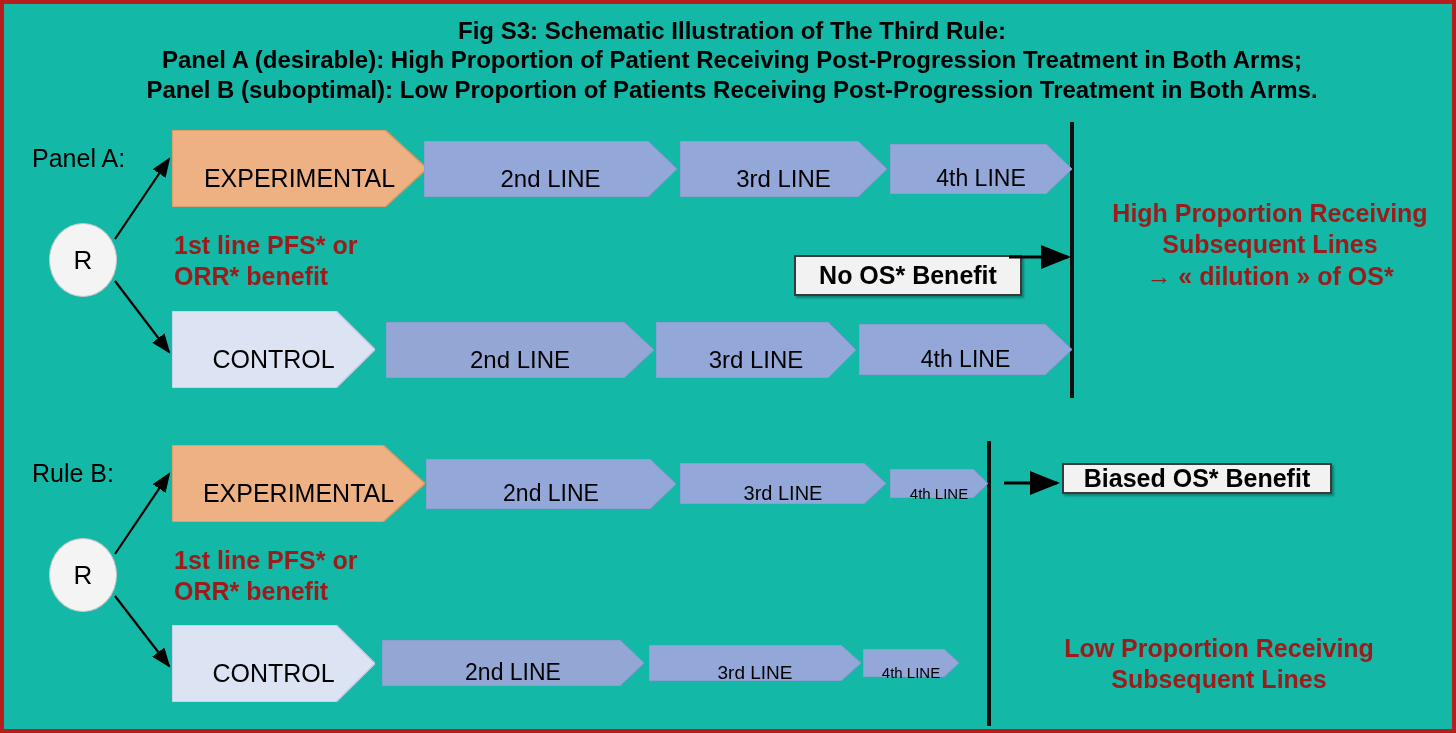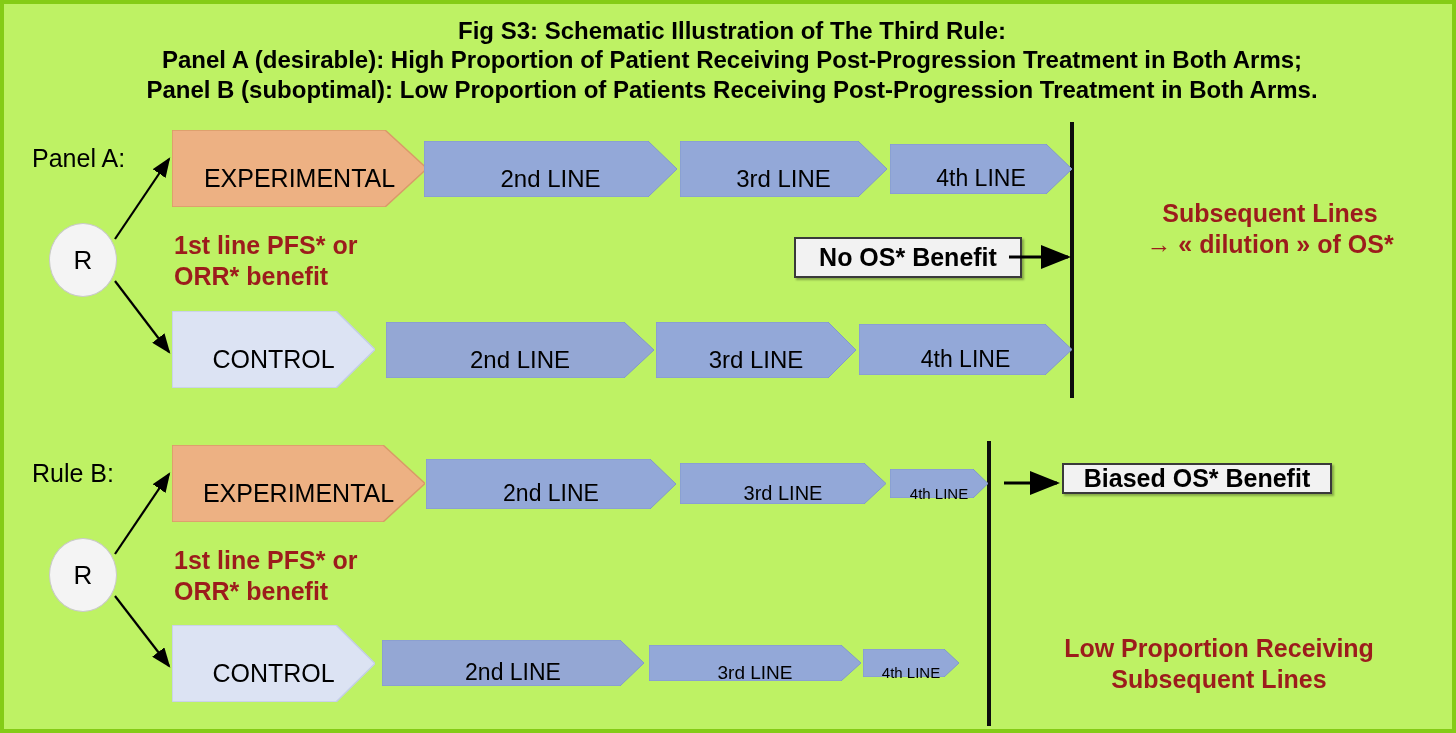--- a/index.html
+++ b/index.html
@@ -7,22 +7,22 @@
     padding: 0;
     background: #ffffff;
   }
   body {
     font-family: "Liberation Sans", sans-serif;
   }
   #figure {
     position: relative;
     width: 1456px;
     height: 733px;
-    background: #bef264;
-    border: 4px solid #84cc16;
+    background: #14b8a6;
+    border: 4px solid #b91c1c;
     box-sizing: border-box;
     overflow: hidden;
   }
   
   .title-block {
     position: absolute;
     left: 0;
     top: 12px;
     width: 1456px;
     text-align: center;
@@ -227,27 +227,28 @@
     <span class="chev-label">3rd LINE</span>
   </div>
 
   <div class="chev" style="left:855px; top:320px; width:213px; height:51px; font-size:23px;">
     <svg class="chev-shape" viewBox="0 0 213 51" preserveAspectRatio="none">
       <polygon points="0,0 186,0 213,25.5 186,51 0,51" fill="#93a8d8" stroke="#8198cc" stroke-width="1"></polygon>
     </svg>
     <span class="chev-label">4th LINE</span>
   </div>
 
-  <div class="callout" style="left:790px; top:233px; width:228px; height:41px;">
+  <div class="callout" style="left:790px; top:251px; width:228px; height:41px;">
     <span>No OS* Benefit</span>
   </div>
 
   <div class="divider" style="left:1066px; top:118px; height:276px;"></div>
 
   <div class="red-text red-right" style="left:1080px; top:194px; width:372px;">
+    <div>High Proportion Receiving</div>
     <div>Subsequent Lines</div>
     <div>→ « dilution » of OS*</div>
   </div>
 
   <div class="panel-label" style="left:28px; top:455px;">Rule B:</div>
 
   <div class="r-node" style="left:45px; top:534px; width:66px; height:72px;">
     <span>R</span>
   </div>
 

